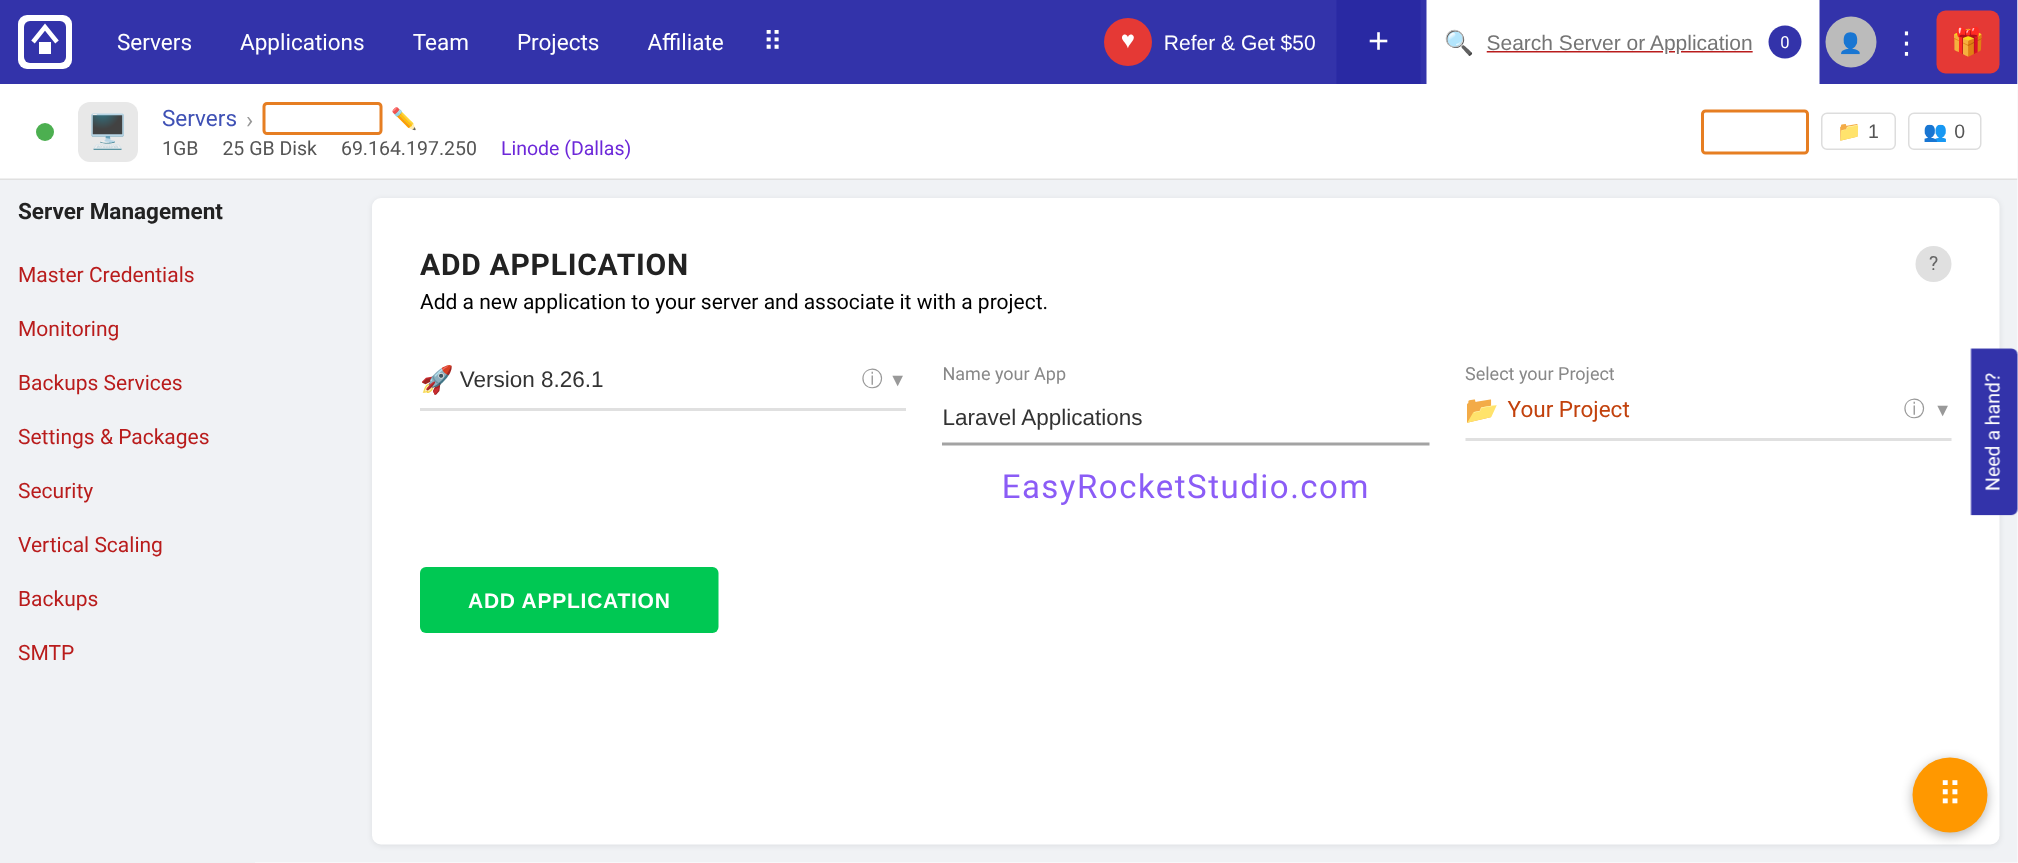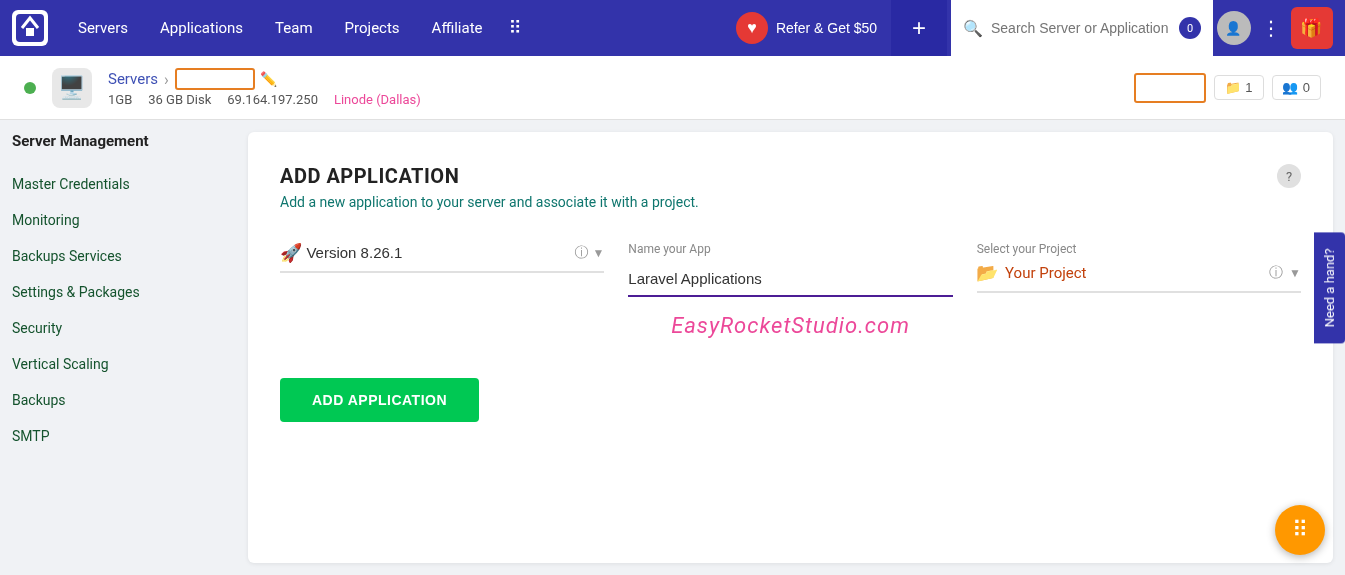--- a/index.html
+++ b/index.html
@@ -44,21 +44,21 @@
       width: 56px; height: 56px;
       background: #2929a3; border: none;
       display: flex; align-items: center; justify-content: center;
       color: white; font-size: 24px; cursor: pointer;
     }
     .search-area {
       background: white; display: flex; align-items: center;
       height: 56px; padding: 0 12px; gap: 8px; min-width: 260px;
     }
     .search-area input {
-      border: none; outline: none; font-size: 14px; color: #3b82f6; width: 180px;
+      border: none; outline: none; font-size: 14px; color: #b91c1c; width: 180px; text-decoration: underline;
     }
     .notification-badge {
       background: #3333aa; color: white; border-radius: 50%;
       width: 22px; height: 22px; font-size: 11px;
       display: flex; align-items: center; justify-content: center;
     }
     .avatar-btn {
       width: 34px; height: 34px; border-radius: 50%;
       background: #bbb; border: none; cursor: pointer;
       display: flex; align-items: center; justify-content: center;
@@ -130,50 +130,50 @@
     
     .sidebar {
       width: 200px; flex-shrink: 0;
     }
     .sidebar-heading {
       font-size: 15px; font-weight: 700; color: #222;
       margin-bottom: 16px;
     }
     .sidebar-link {
       display: block; padding: 10px 0;
-      color: #14532d; font-size: 14px; text-decoration: none;
+      color: #b91c1c; font-size: 14px; text-decoration: none;
       cursor: pointer; border-radius: 3px;
     }
 
     
     .add-app-card {
       flex: 1;
       background: white;
       border-radius: 6px;
       padding: 32px;
       box-shadow: 0 1px 4px rgba(0,0,0,0.08);
     }
     .card-header { display: flex; align-items: flex-start; justify-content: space-between; }
     .card-title {
       font-size: 20px; font-weight: 700; color: #222; letter-spacing: 0.5px;
       text-transform: uppercase;
     }
-    .card-subtitle { font-size: 14px; color: #0f766e; margin-top: 6px; }
+    .card-subtitle { font-size: 14px; color: #000000; margin-top: 6px; }
     .help-icon {
       width: 24px; height: 24px; border-radius: 50%; background: #e0e0e0;
       display: flex; align-items: center; justify-content: center;
       font-size: 13px; color: #666; cursor: pointer;
     }
     .form-row {
       display: flex; gap: 24px; margin-top: 32px; align-items: flex-start;
     }
     .form-group { flex: 1; }
     .form-label { font-size: 12px; color: #888; margin-bottom: 6px; display: block; }
     .form-field {
-      border: none; border-bottom: 2px solid #4c1d95;
+      border: none; border-bottom: 2px solid #a3a3a3;
       width: 100%; padding: 8px 0; font-size: 15px; outline: none;
       background: transparent; color: #333;
     }
     .select-row {
       display: flex; align-items: center; gap: 4px;
       border-bottom: 2px solid #e0e0e0; padding-bottom: 8px;
     }
     .select-row select {
       flex: 1; border: none; outline: none; font-size: 15px;
       background: transparent; color: #333; cursor: pointer; appearance: none;
@@ -188,22 +188,22 @@
     .add-app-btn {
       margin-top: 40px;
       background: #00c853; color: white; border: none;
       padding: 14px 32px; font-size: 14px; font-weight: 700;
       border-radius: 4px; cursor: pointer; letter-spacing: 0.5px;
       text-transform: uppercase;
     }
 
     
     .watermark {
-      text-align: center; font-size: 22px; color: #ec4899;
-      font-style: italic; letter-spacing: 1px;
+      text-align: center; font-size: 22px; color: #8b5cf6;
+      letter-spacing: 1px;
       margin-top: 16px;
     }
 
     
     .need-hand {
       position: fixed; right: 0; top: 50%;
       transform: translateY(-50%);
       background: #3333aa; color: white;
       writing-mode: vertical-rl; text-orientation: mixed;
       transform: translateY(-50%) rotate(180deg);
@@ -276,23 +276,23 @@
   <div class="server-icon">🖥️</div>
   <div class="server-info">
     <div class="server-name-row">
       <a class="server-link">Servers</a>
       <span style="color:#999;">›</span>
       <div class="server-name-box"></div>
       <span class="edit-icon">✏️</span>
     </div>
     <div class="server-meta">
       <span>1GB</span>
-      <span>36 GB Disk</span>
+      <span>25 GB Disk</span>
       <span>69.164.197.250</span>
-      <span class="linode" style="color:#ec4899;">Linode (Dallas)</span>
+      <span class="linode" style="color:#6d28d9;">Linode (Dallas)</span>
     </div>
   </div>
   <div class="server-bar-actions">
     <div class="action-box"></div>
     <button class="action-btn">
       <span>📁</span>
       <span>1</span>
     </button>
     <button class="action-btn">
       <span>👥</span>

